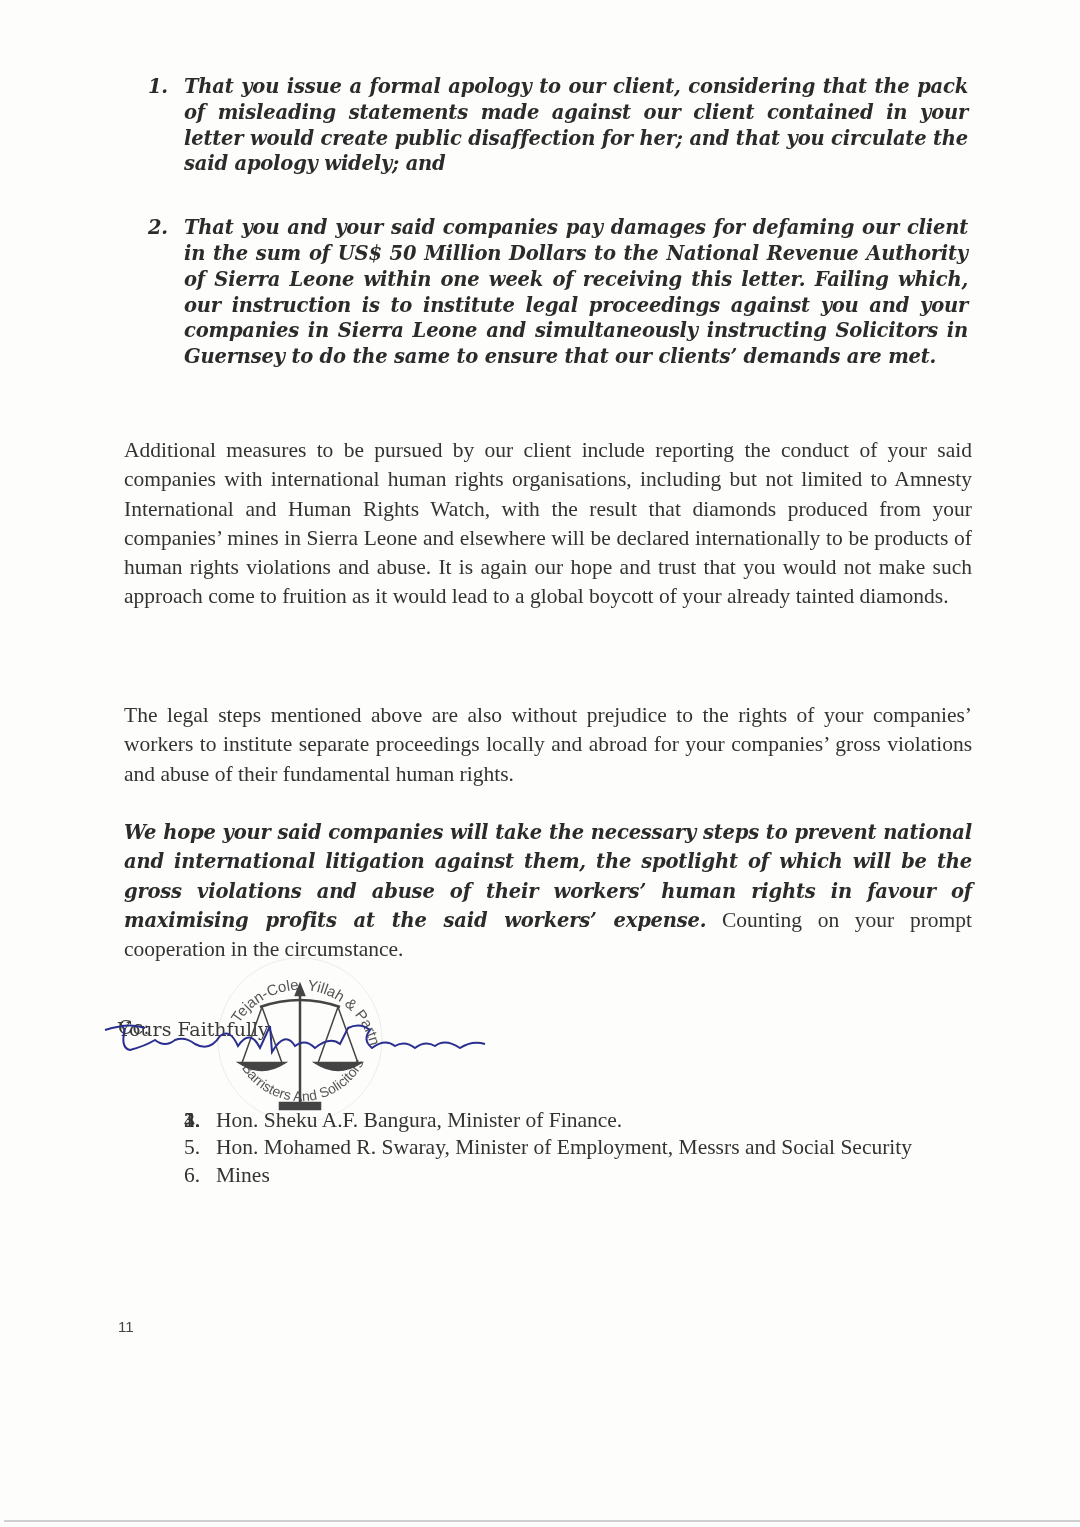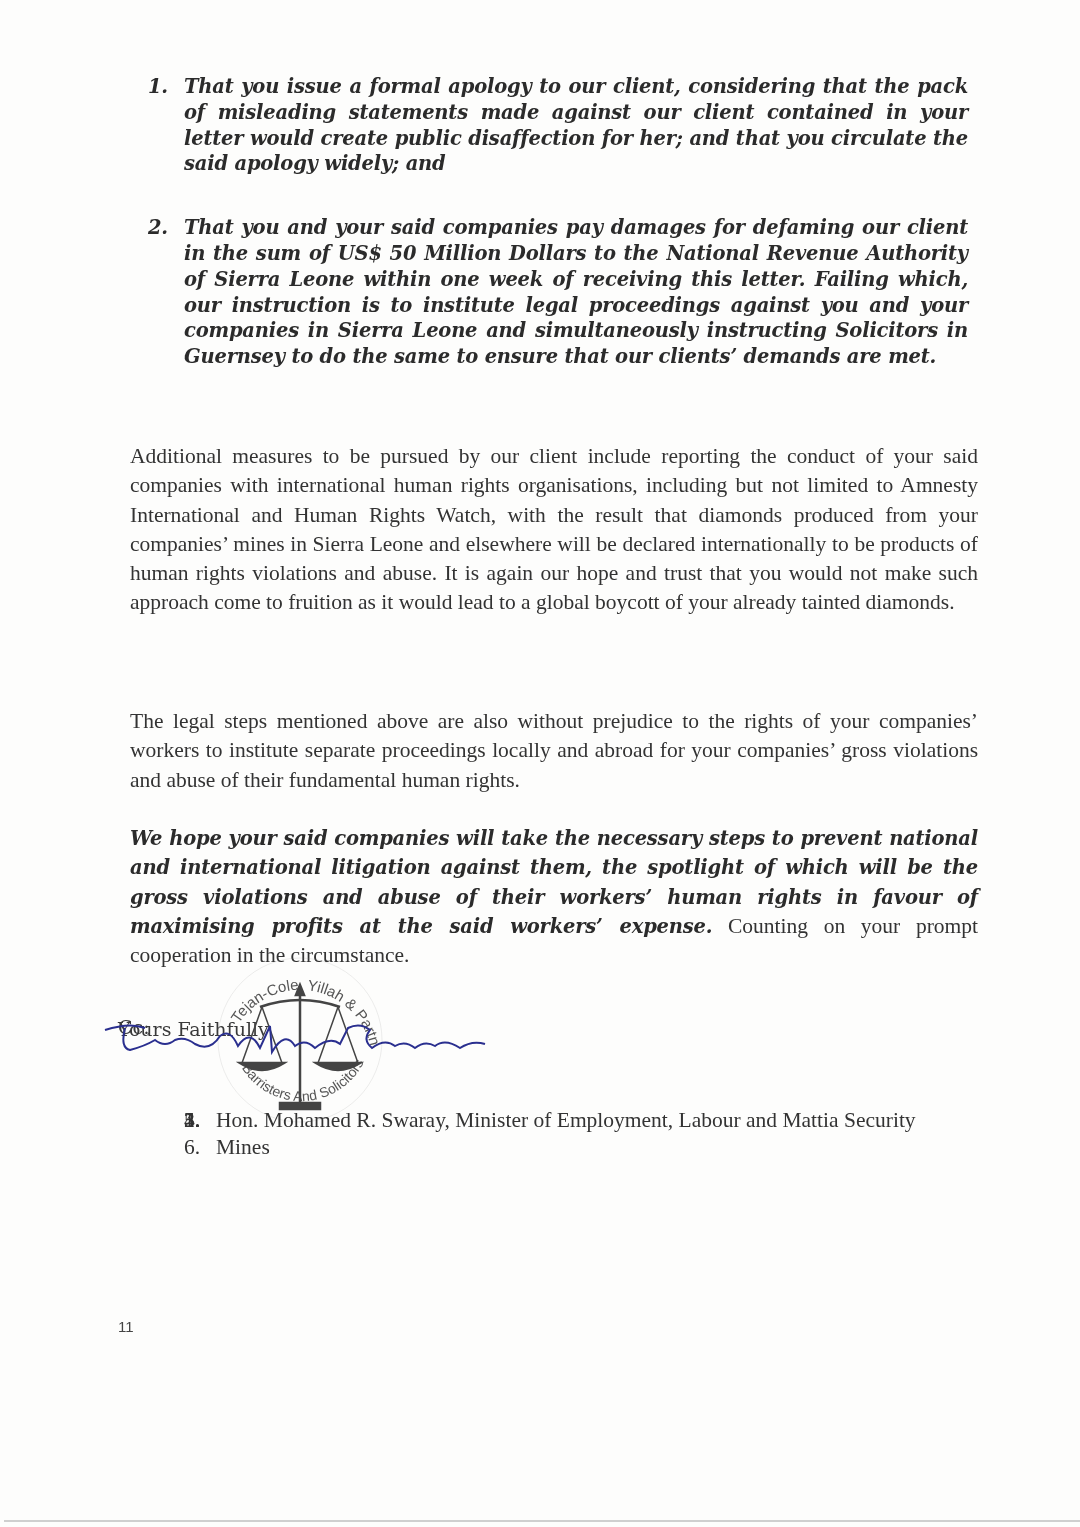--- a/index.html
+++ b/index.html
@@ -2,21 +2,21 @@
 <html><head>
 <meta charset="utf-8">
 <style>
   html, body { margin:0; padding:0; }
   body { width:1080px; height:1527px; background:#fdfdfc; position:relative; overflow:hidden; color:#2a2a2a; }
   .page { position:absolute; left:0; top:0; width:1080px; height:1527px; }
   .demands { position:absolute; left:148px; top:74px; width:820px; margin:0; padding:0; list-style:none; }
   .demand { position:relative; padding-left:36px; font-family:"DejaVu Serif", serif; font-style:italic; font-weight:bold; font-size:19.5px; line-height:25.8px; text-align:justify; color:#2b2b2b; letter-spacing:-0.2px; }
   .demand .num { position:absolute; left:0; top:0; }
   .demand + .demand { margin-top:38px; }
-  .para { position:absolute; left:118px; width:848px; font-family:"Liberation Serif", serif; font-size:21.5px; line-height:29.3px; text-align:justify; color:#333; margin:12px; }
+  .para { position:absolute; left:118px; width:848px; font-family:"Liberation Serif", serif; font-size:21.5px; line-height:29.3px; text-align:justify; color:#333; margin:6px; }
   .p1 { top:430px; }
   .p2 { top:695px; }
   .p3 { top:812px; }
   .p3 .bold { font-family:"DejaVu Serif", serif; font-style:italic; font-weight:bold; font-size:19.5px; letter-spacing:-0.2px; color:#2b2b2b; }
   .sign { position:absolute; left:118px; font-family:"DejaVu Serif", serif; font-size:19px; color:#3a3a3a; }
   .closing { top:990px;margin-top:28px; }
   .firm { top:1049px; }
   .cc { top:1016px; }
   .cc-list { position:absolute; left:184px; top:1107px; width:790px; margin:0; padding:0; list-style:none; font-family:"Liberation Serif", serif; font-size:21.5px; line-height:27.3px; color:#333; }
   .cc-list li { position:relative; padding-left:32px; }
@@ -74,20 +74,20 @@
   </svg>
 
   <svg class="signature" viewBox="0 0 400 40">
     <path d="M 5 12 Q 30 4 45 10 M 25 10 Q 20 30 30 32 Q 45 28 55 22 Q 65 30 75 22 Q 85 18 95 26 Q 110 34 120 18 Q 130 10 138 28 Q 150 10 160 30 L 170 8 L 172 34 Q 185 12 195 28 Q 205 20 215 30 Q 230 18 240 26 L 248 10 Q 260 4 270 12 Q 262 22 272 30 Q 285 20 295 28 Q 305 22 315 30 Q 325 22 335 28 Q 345 20 360 30 Q 372 22 385 26" fill="none" stroke="#2a2f8f" stroke-width="2"></path>
   </svg>
 
   <ul class="cc-list">
     <li><span class="n">1.</span></li>
     <li><span class="n">2.</span></li>
     <li><span class="n">3.</span></li>
-    <li><span class="n">4.</span></li>
-    <li><span class="n">5.</span><span>Hon. Mohamed R. Swaray, Minister of Employment, Labour and Mattia Security</span></li>
+    <li><span class="n">4.</span><span>Hon. Sheku A.F. Bangura, Minister of Finance.</span></li>
+    <li><span class="n">5.</span><span>Hon. Mohamed R. Swaray, Minister of Employment, Messrs and Social Security</span></li>
     <li><span class="n">6.</span><span>Mines</span></li>
   </ul>
 
   <div class="page-num">11</div>
   <div class="bottom-rule"></div>
 </div>
 
 </body></html>

